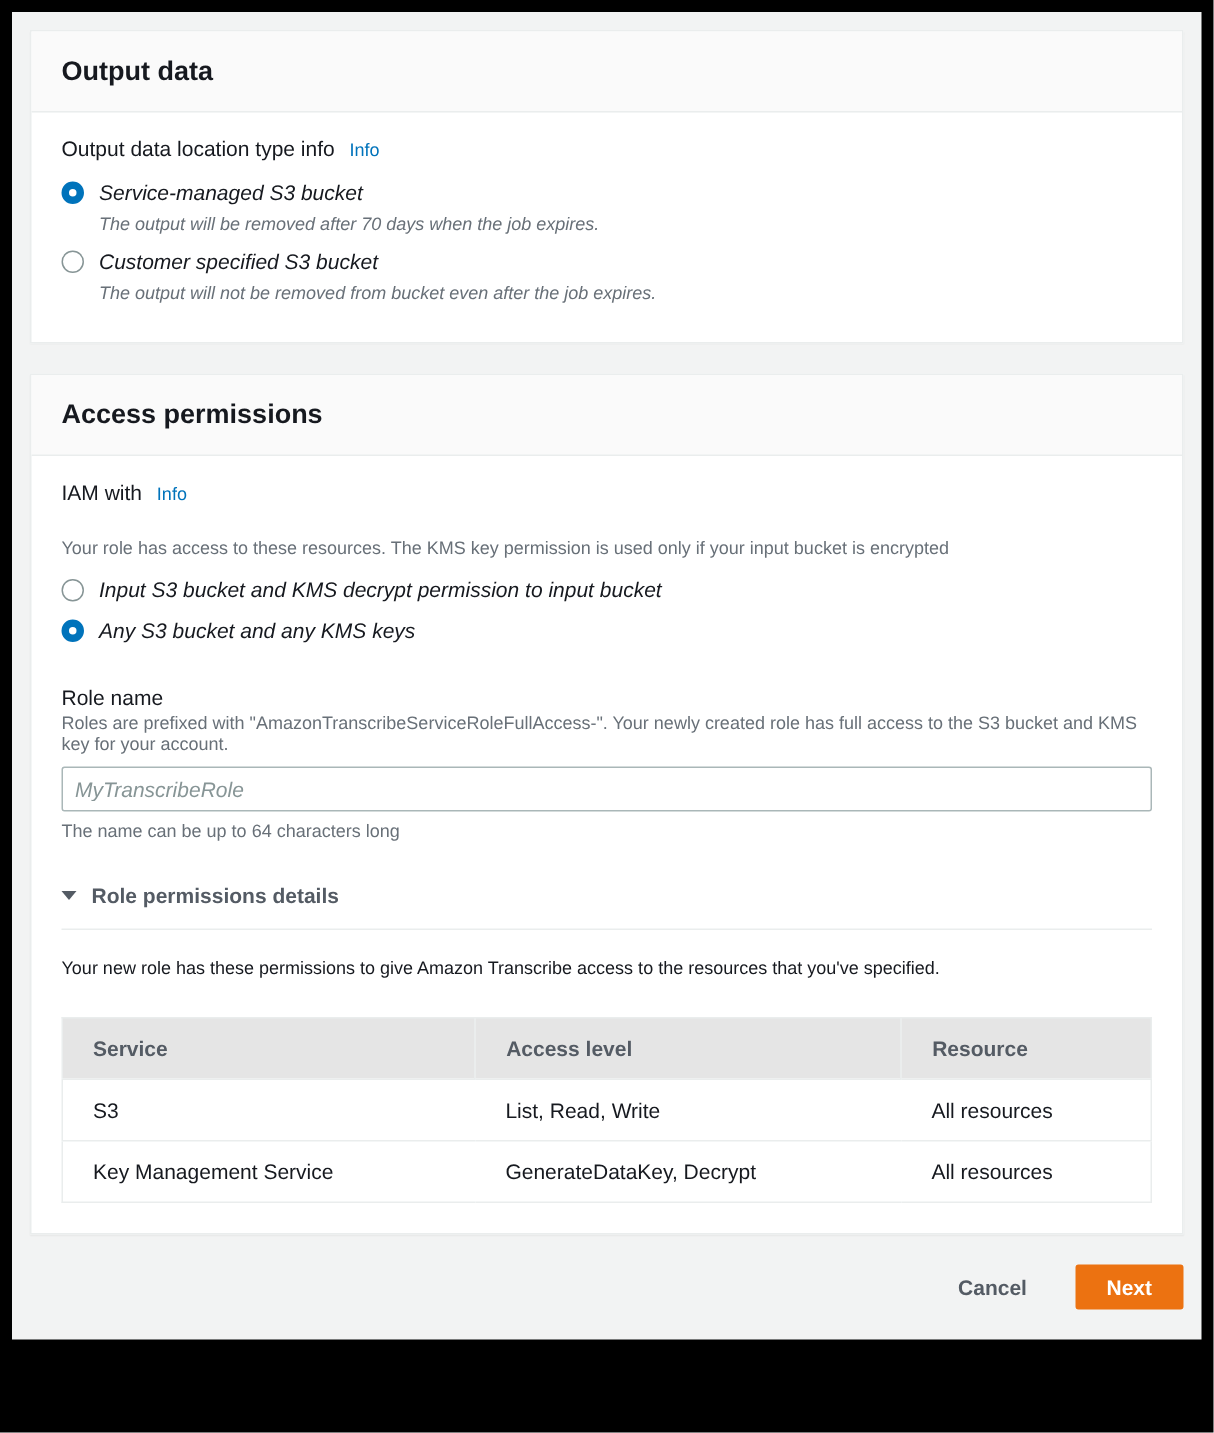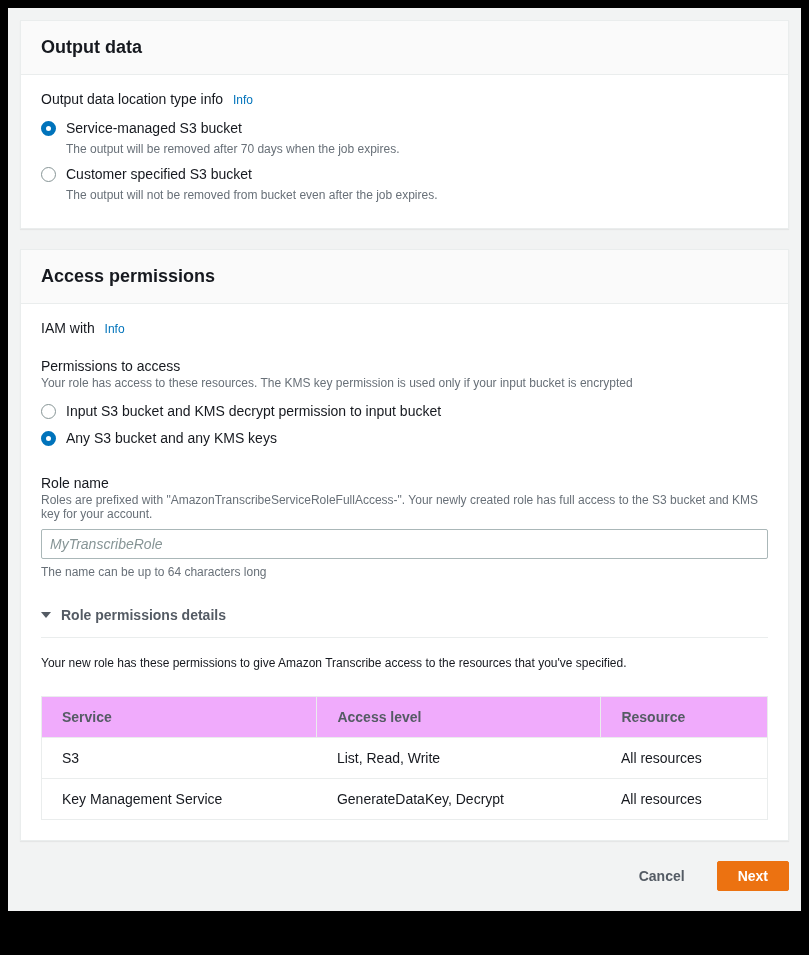--- a/index.html
+++ b/index.html
@@ -45,20 +45,21 @@
     font-weight: 400;
     margin-left: 6px;
     cursor: pointer;
   }
   .radio-group { margin-top: 8px; }
   .radio-item {
     display: flex;
     align-items: flex-start;
     padding: 4px 0;
     cursor: pointer;
+    font-style: italic;
   }
   .radio-circle {
     width: 15px;
     height: 15px;
     border: 1px solid #879596;
     border-radius: 50%;
     flex-shrink: 0;
     margin-top: 2px;
     margin-right: 10px;
     display: flex;
@@ -136,21 +137,21 @@
     border-collapse: collapse;
     margin-top: 24px;
     border: 1px solid #eaeded;
   }
   table.perm-table th {
     text-align: left;
     font-size: 14px;
     font-weight: 700;
     color: #545b64;
     padding: 12px 20px;
-    background: #f0abfc;
+    background: #e5e5e5;
     border-bottom: 1px solid #eaeded;
     border-right: 1px solid #eaeded;
   }
   table.perm-table th:last-child { border-right: none; }
   table.perm-table td {
     font-size: 14px;
     color: #16191f;
     padding: 12px 20px;
     border-bottom: 1px solid #eaeded;
   }
@@ -220,21 +221,20 @@
     <div class="panel-body">
 
       <div>
         <span class="field-label">IAM with</span>
         <span class="info-link">Info</span>
       </div>
       <div class="radio-group">
       </div>
 
       <div class="section-block">
-        <div class="section-label">Permissions to access</div>
         <div class="section-desc">Your role has access to these resources. The KMS key permission is used only if your input bucket is encrypted</div>
         <div class="radio-group">
           <div class="radio-item">
             <div class="radio-circle"></div>
             <div class="radio-text">
               <div class="rt-label">Input S3 bucket and KMS decrypt permission to input bucket</div>
             </div>
           </div>
           <div class="radio-item">
             <div class="radio-circle selected"></div>

